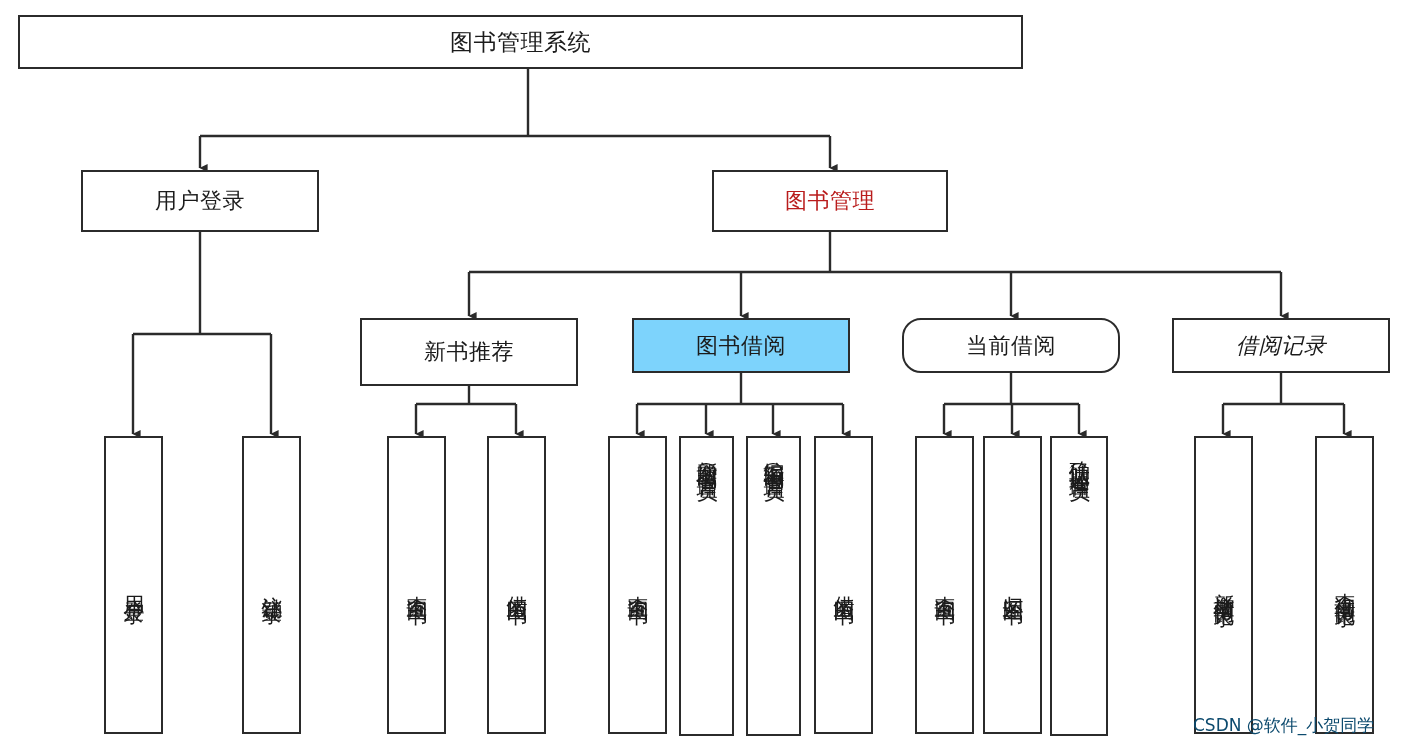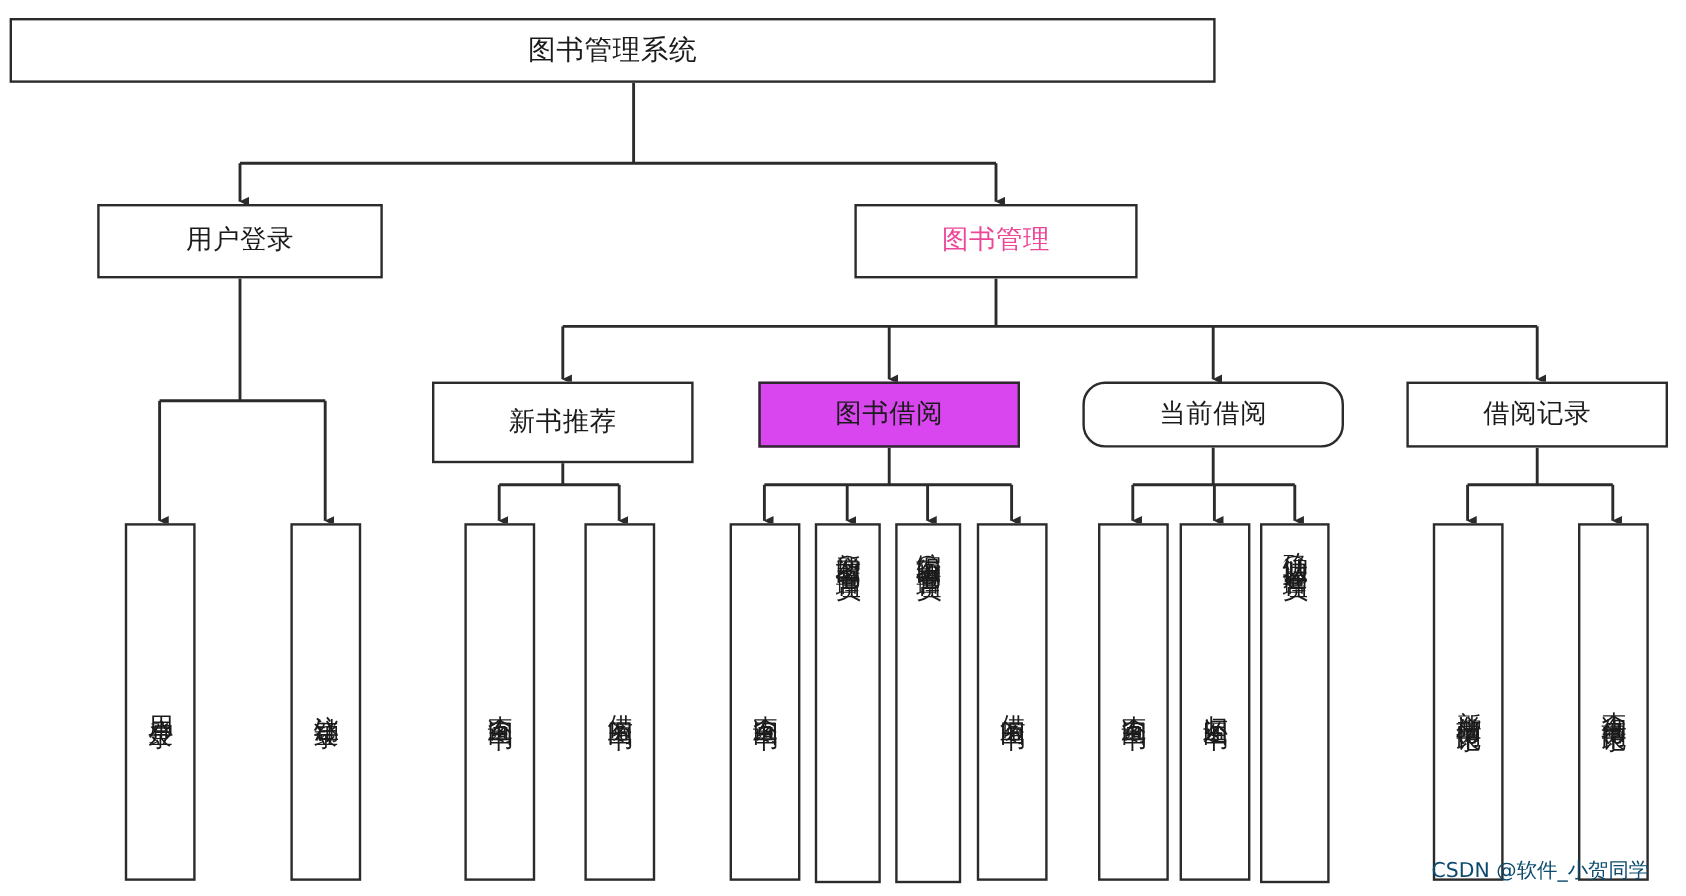--- a/index.html
+++ b/index.html
@@ -114,39 +114,39 @@
         <line x1="1012" y1="404" x2="1012" y2="434" stroke="#2b2b2b" stroke-width="2.4" marker-end="url(#arrowhead)"></line>
         <line x1="1079" y1="404" x2="1079" y2="434" stroke="#2b2b2b" stroke-width="2.4" marker-end="url(#arrowhead)"></line>
         <line x1="1281" y1="373" x2="1281" y2="404" stroke="#2b2b2b" stroke-width="2.4"></line>
         <line x1="1223" y1="404" x2="1344" y2="404" stroke="#2b2b2b" stroke-width="2.4"></line>
         <line x1="1223" y1="404" x2="1223" y2="434" stroke="#2b2b2b" stroke-width="2.4" marker-end="url(#arrowhead)"></line>
         <line x1="1344" y1="404" x2="1344" y2="434" stroke="#2b2b2b" stroke-width="2.4" marker-end="url(#arrowhead)"></line>
       </g>
   </svg>
 
   <div id="nodes-layer">
-      <div class="node horizontal root" style="left: 8px; top: 15px; width: 1005px; height: 54px; border-color: rgb(43, 43, 43); background: rgb(255, 255, 255);">
+      <div class="node horizontal root" style="left: 18px; top: 15px; width: 1005px; height: 54px; border-color: rgb(43, 43, 43); background: rgb(255, 255, 255);">
         <span class="node-label" style="color: rgb(27, 27, 27);">图书管理系统</span>
       </div>
       <div class="node horizontal" style="left: 81px; top: 170px; width: 238px; height: 62px; border-color: rgb(43, 43, 43); background: rgb(255, 255, 255);">
         <span class="node-label" style="color: rgb(27, 27, 27);">用户登录</span>
       </div>
       <div class="node horizontal" style="left: 712px; top: 170px; width: 236px; height: 62px; border-color: rgb(43, 43, 43); background: rgb(255, 255, 255);">
-        <span class="node-label" style="color: #ec4899;">图书管理</span>
+        <span class="node-label" style="color: #b91c1c;">图书管理</span>
       </div>
       <div class="node horizontal" style="left: 360px; top: 318px; width: 218px; height: 68px; border-color: rgb(43, 43, 43); background: rgb(255, 255, 255);">
         <span class="node-label" style="color: rgb(27, 27, 27);">新书推荐</span>
       </div>
-      <div class="node horizontal" style="left: 632px; top: 318px; width: 218px; height: 55px; border-color: rgb(43, 43, 43); background: #d946ef;">
+      <div class="node horizontal" style="left: 632px; top: 318px; width: 218px; height: 55px; border-color: rgb(43, 43, 43); background: #7dd3fc;">
         <span class="node-label" style="color: rgb(27, 27, 27);">图书借阅</span>
       </div>
       <div class="node horizontal" style="left: 902px; top: 318px; width: 218px; height: 55px; border-color: rgb(43, 43, 43); background: rgb(255, 255, 255); border-radius: 19px;">
         <span class="node-label" style="color: rgb(27, 27, 27);">当前借阅</span>
       </div>
-      <div class="node horizontal" style="left: 1172px; top: 318px; width: 218px; height: 55px; border-color: rgb(43, 43, 43); background: rgb(255, 255, 255);">
+      <div class="node horizontal" style="left: 1172px; top: 318px; width: 218px; height: 55px; border-color: rgb(43, 43, 43); background: rgb(255, 255, 255); font-style: italic;">
         <span class="node-label" style="color: rgb(27, 27, 27);">借阅记录</span>
       </div>
       <div class="node vertical centered" style="left: 104px; top: 436px; width: 59px; height: 298px; border-color: rgb(43, 43, 43); background: rgb(255, 255, 255);">
         <span class="node-label" style="color: rgb(27, 27, 27);">用户登录</span>
       </div>
       <div class="node vertical centered" style="left: 242px; top: 436px; width: 59px; height: 298px; border-color: rgb(43, 43, 43); background: rgb(255, 255, 255);">
         <span class="node-label" style="color: rgb(27, 27, 27);">注销登录</span>
       </div>
       <div class="node vertical centered" style="left: 387px; top: 436px; width: 59px; height: 298px; border-color: rgb(43, 43, 43); background: rgb(255, 255, 255);">
         <span class="node-label" style="color: rgb(27, 27, 27);">查询图书</span>

